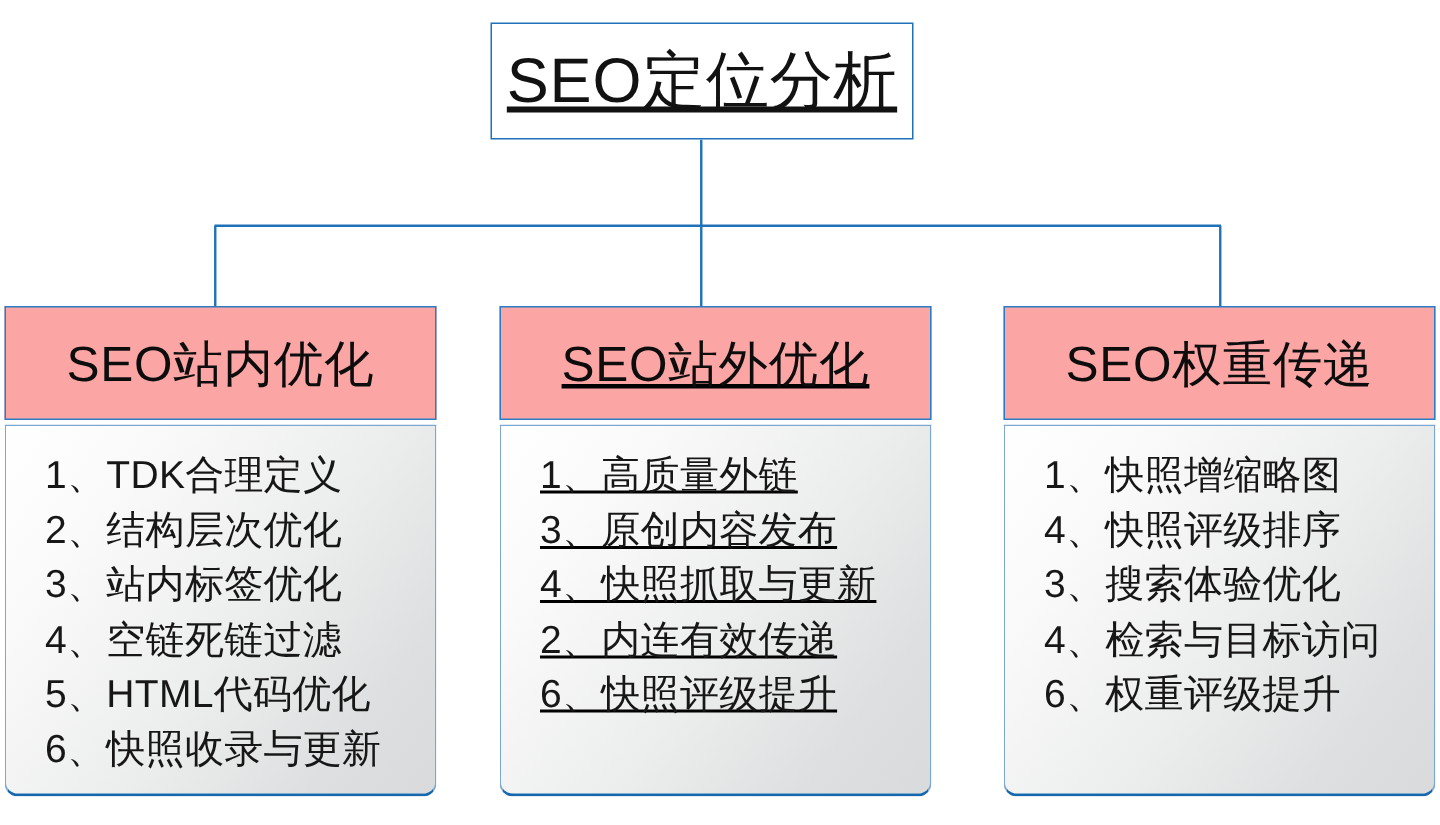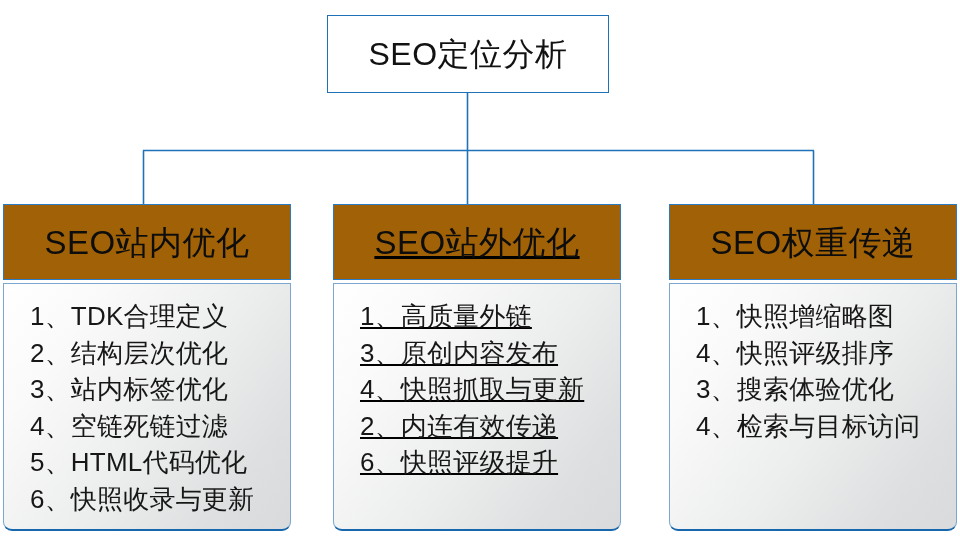--- a/index.html
+++ b/index.html
@@ -39,43 +39,44 @@
     width: 282px;
     height: 78px;
     box-sizing: border-box;
     border: 1.4px solid #1f72b8;
     background: #ffffff;
     display: flex;
     align-items: center;
     justify-content: center;
   }
   .root-label {
-    font-size: 32px;
+    font-size: 42px;
     line-height: 1;
     letter-spacing: 0.5px;
     color: #121212;
     white-space: nowrap;
+    text-decoration: underline;
   }
 
   
   .branch {
     position: absolute;
     top: 204px;
     width: 288px;
   }
   .branch-1 { left: 3px; }
   .branch-2 { left: 333px; text-decoration: underline; }
   .branch-3 { left: 669px; }
 
   .branch-header {
     box-sizing: border-box;
     width: 100%;
     height: 76px;
     border: 1.4px solid #2b7cc4;
-    background: #a16207;
+    background: #fca5a5;
     display: flex;
     align-items: center;
     justify-content: center;
   }
   .branch-header-label {
     font-size: 33px;
     line-height: 1;
     letter-spacing: 0.5px;
     color: #0d0d0d;
     white-space: nowrap;
@@ -166,17 +167,18 @@
   <div class="branch branch-3">
     <div class="branch-header">
       <span class="branch-header-label">SEO权重传递</span>
     </div>
     <div class="branch-body">
       <ul class="branch-items">
         <li class="branch-item">1、快照增缩略图</li>
         <li class="branch-item">4、快照评级排序</li>
         <li class="branch-item">3、搜索体验优化</li>
         <li class="branch-item">4、检索与目标访问</li>
+        <li class="branch-item">6、权重评级提升</li>
       </ul>
     </div>
   </div>
 
 </div>
 
 </body></html>

